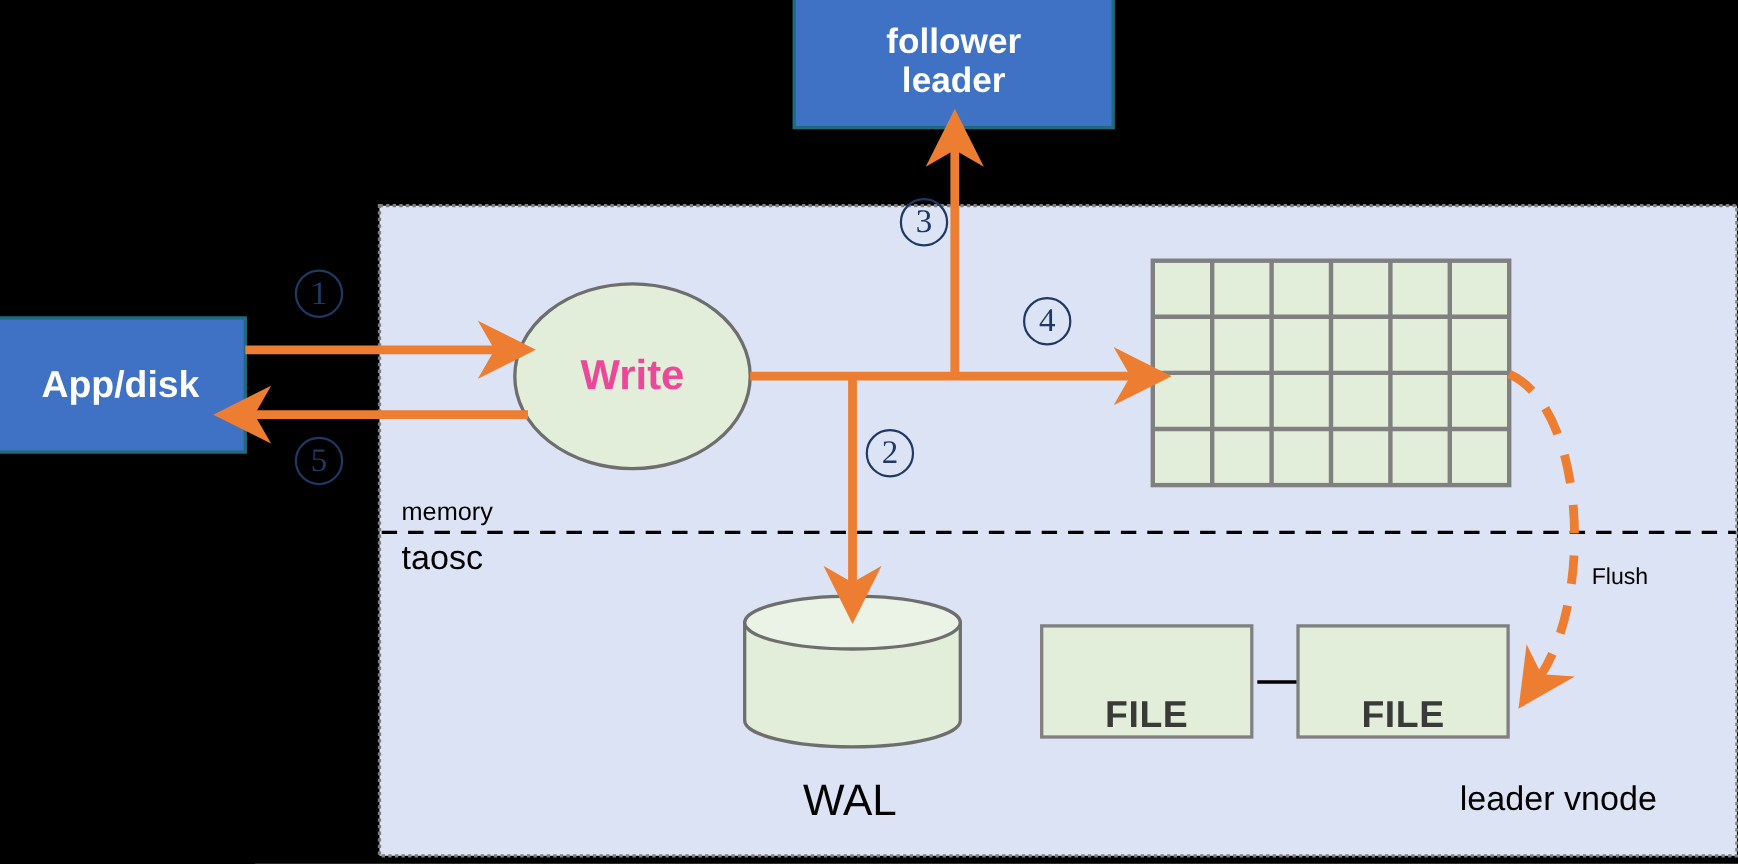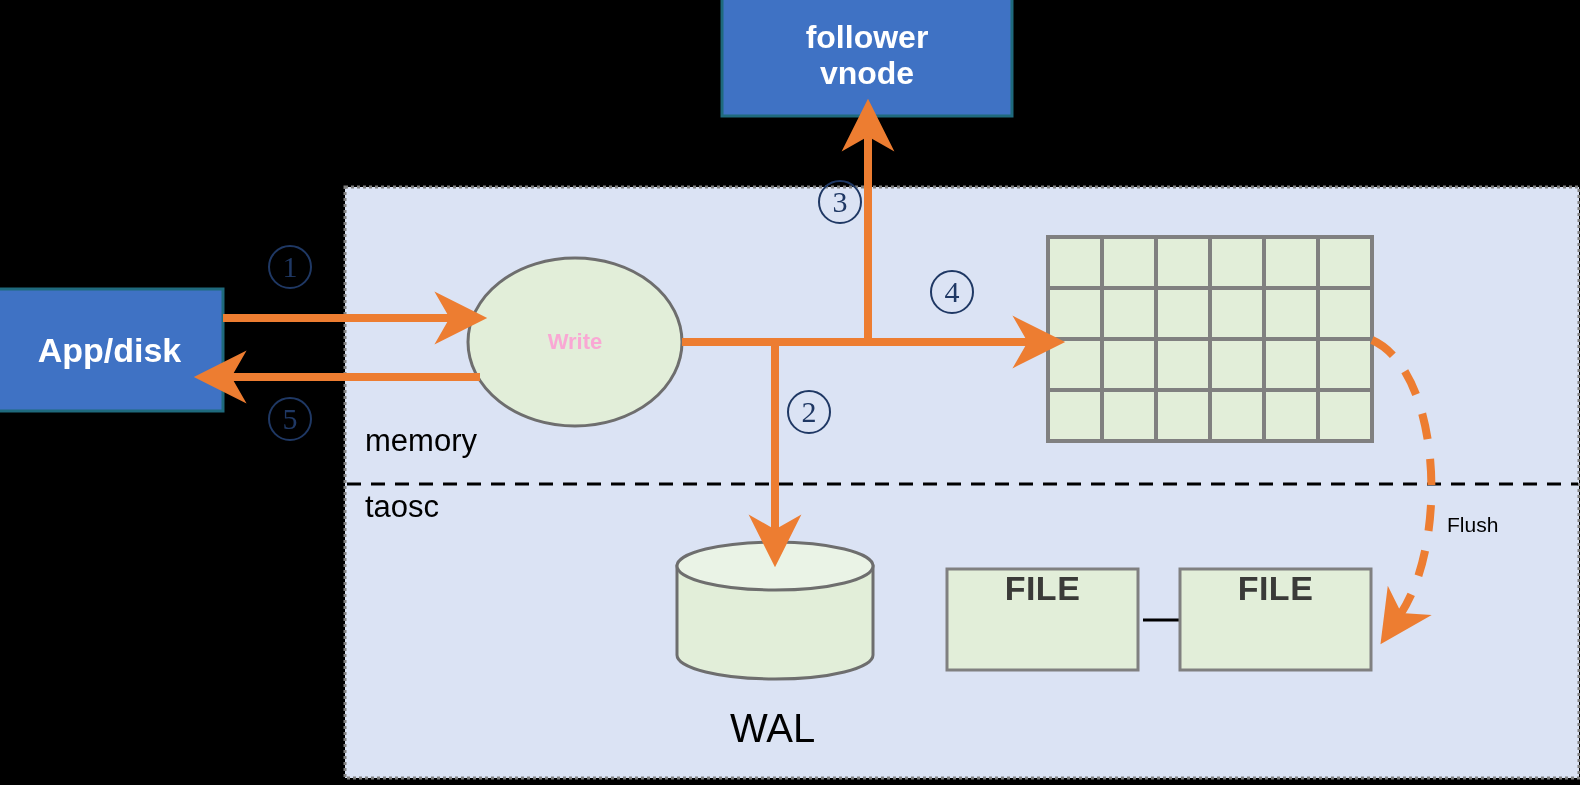--- a/index.html
+++ b/index.html
@@ -35,21 +35,21 @@
     justify-content: center;
     text-align: center;
     color: #ffffff;
     font-weight: bold;
     line-height: 1.12;
     pointer-events: none;
   }
   .filelabel {
     position: absolute;
     display: flex;
-    align-items: flex-start;
+    align-items: flex-end;
     justify-content: center;
     color: #3a3a38;
     font-weight: bold;
     letter-spacing: 0.5px;
     pointer-events: none;
   }
   .circnum {
     position: absolute;
     width: 44px;
     height: 44px;
@@ -122,51 +122,54 @@
 
     <path d="M1372,340 C1440,370 1450,540 1400,615" fill="none" stroke="#ed7d31" stroke-width="8" stroke-dasharray="26 20" marker-end="url(#arrowOrangeDash)"></path>
   </svg>
 
   <div class="boxlabel" style="left:-4px; top:289px; width:227px; height:122px; font-size:34px;">
     <span>App/disk</span>
   </div>
 
   <div class="boxlabel" style="left:722px; top:-4px; width:290px; height:120px; font-size:32px; flex-direction:column;">
     <span>follower</span>
-    <span>vnode</span>
+    <span>leader</span>
   </div>
 
-  <div class="boxlabel" style="left:468px; top:300px; width:214px; height:84px; font-size:22px; color:#f9a8d4;">
+  <div class="boxlabel" style="left:468px; top:300px; width:214px; height:84px; font-size:38px; color:#ec4899;">
     <span>Write</span>
   </div>
 
   <div class="filelabel" style="left:947px; top:569px; width:191px; height:101px; font-size:34px;">
     <span>FILE</span>
   </div>
 
   <div class="filelabel" style="left:1180px; top:569px; width:191px; height:101px; font-size:34px;">
     <span>FILE</span>
   </div>
 
   <div class="lbl" style="left:730px; top:708px; font-size:40px;">
     <span>WAL</span>
   </div>
 
-  <div class="lbl" style="left:365px; top:425px; font-size:31px;">
+  <div class="lbl" style="left:365px; top:454px; font-size:23px;">
     <span>memory</span>
   </div>
 
   <div class="lbl" style="left:365px; top:491px; font-size:31px;">
     <span>taosc</span>
   </div>
 
   <div class="lbl" style="left:1447px; top:514px; font-size:21px;">
     <span>Flush</span>
   </div>
 
+  <div class="lbl" style="left:1327px; top:710px; font-size:31px;">
+    <span>leader vnode</span>
+  </div>
 
   <div class="circnum" style="left:268px; top:245px;">
     <span>1</span>
   </div>
   <div class="circnum" style="left:268px; top:397px;">
     <span>5</span>
   </div>
   <div class="circnum" style="left:818px; top:180px;">
     <span>3</span>
   </div>

